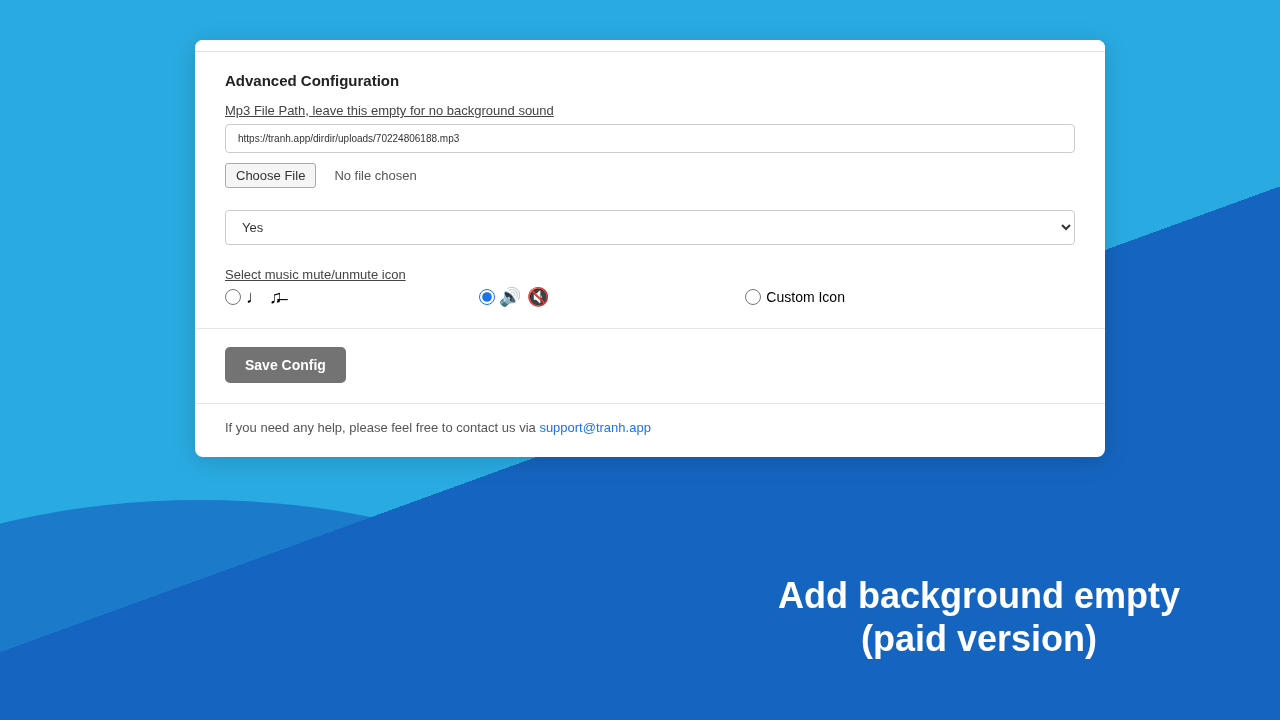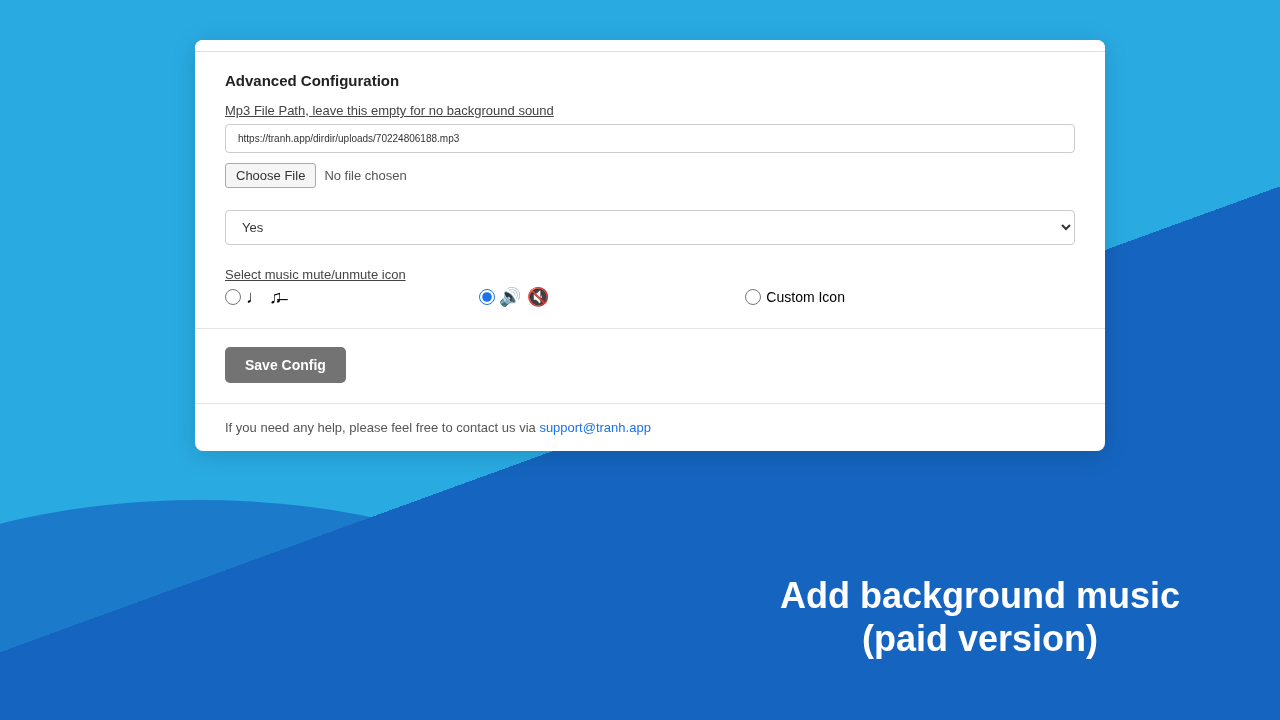--- a/index.html
+++ b/index.html
@@ -47,21 +47,21 @@
     
     .card {
       position: absolute;
       top: 40px;
       left: 195px;
       width: 910px;
       background: white;
       border-radius: 8px;
       z-index: 10;
       box-shadow: 0 4px 24px rgba(0,0,0,0.15);
-      padding-bottom: 0;
+      padding-bottom: 6px;
     }
 
     
     .card-top-bar {
       height: 12px;
       background: white;
       border-radius: 8px 8px 0 0;
       border-bottom: 1px solid #e0e0e0;
       margin-bottom: 0;
     }
@@ -90,21 +90,21 @@
       border: 1px solid #ccc;
       border-radius: 4px;
       font-size: 10px;
       color: #333;
       outline: none;
     }
 
     .file-row {
       display: flex;
       align-items: center;
-      gap: 8px;
+      gap: 18px;
       margin-top: 10px;
     }
 
     .choose-file-btn {
       padding: 4px 10px;
       font-size: 13px;
       border: 1px solid #aaa;
       border-radius: 3px;
       background: #f5f5f5;
       cursor: pointer;
@@ -199,21 +199,21 @@
 </head>
 <body>
 
 <div class="bg-top"></div>
 
 <svg class="bg-curve" viewBox="0 0 700 280" xmlns="http://www.w3.org/2000/svg">
   <ellipse cx="200" cy="320" rx="480" ry="260" fill="#1565c0" opacity="0.7"></ellipse>
 </svg>
 
 <div class="promo-text">
-  <div>Add background music</div>
+  <div>Add background empty</div>
   <div>(paid version)</div>
 </div>
 
 <div class="card">
 
   <div class="card-top-bar"></div>
 
   <div class="card-body">
 
     <div class="section-title">Advanced Configuration</div>

